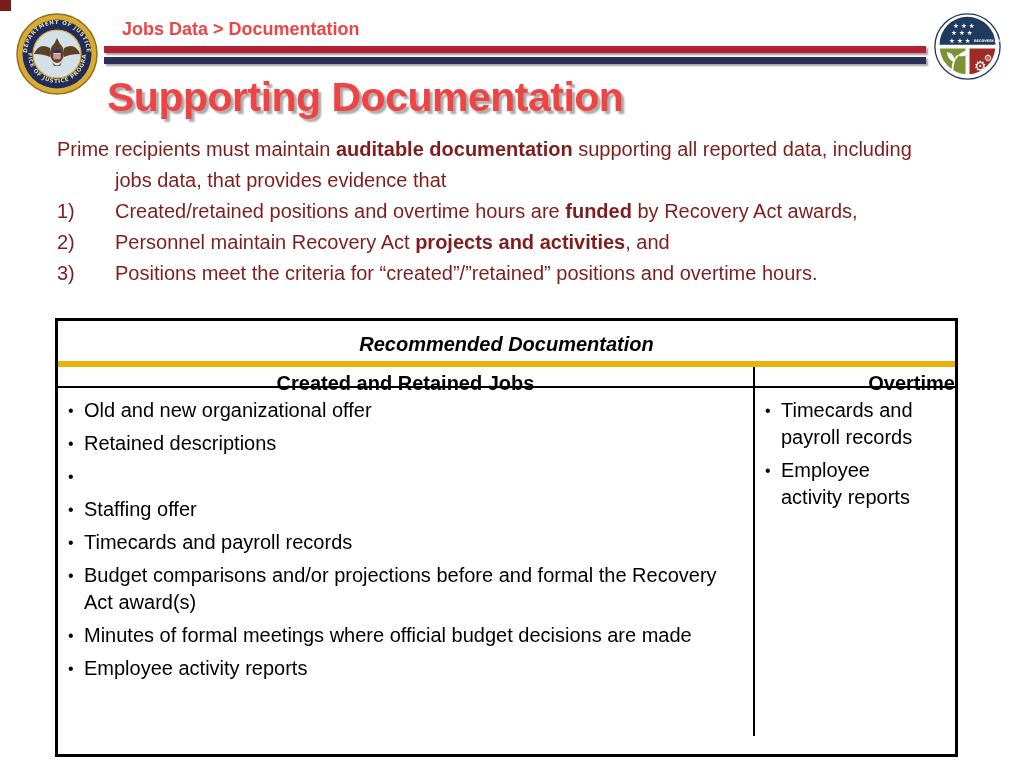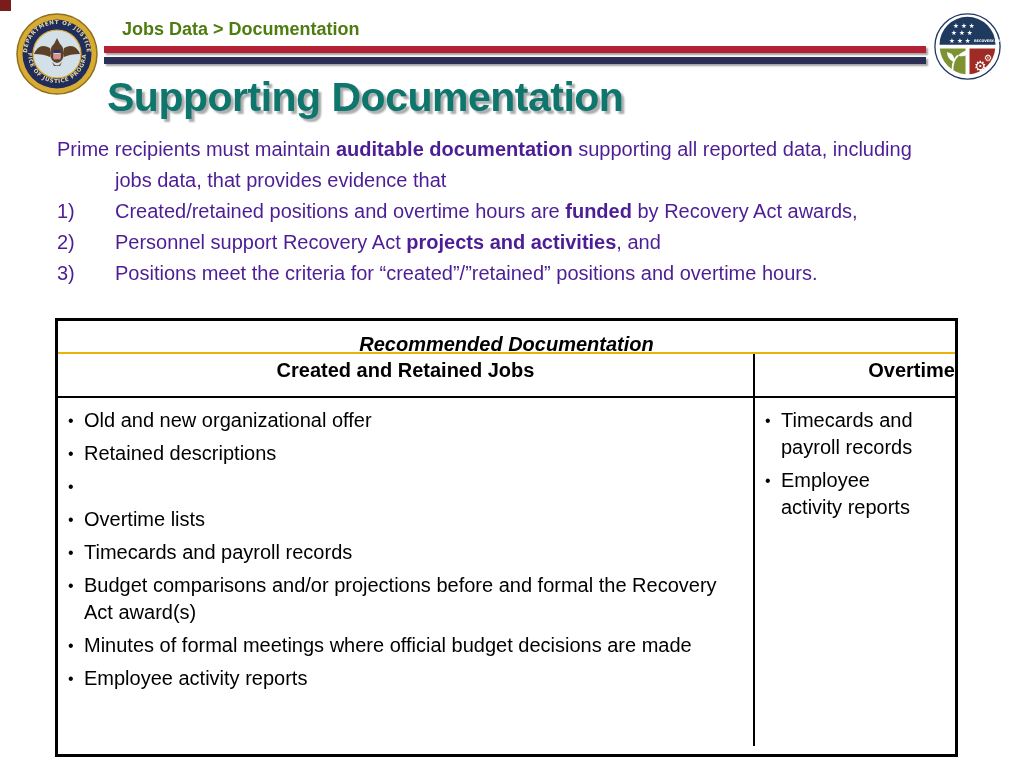--- a/index.html
+++ b/index.html
@@ -11,56 +11,56 @@
   }
 
   
   .corner-mark {
     position:absolute; left:0; top:0; width:11px; height:11px;
     background:var(--corner-maroon);
   }
   .doj-seal { position:absolute; left:16px; top:13px; width:82px; height:82px; }
   .breadcrumb {
     position:absolute; left:122px; top:19px;
-    font-size:18px; font-weight:bold; color:#4d7c0f;
+    font-size:18px; font-weight:bold; color:#ef4444;
   }
   .bar { position:absolute; left:104px; width:822px; height:7px;
          box-shadow:2px 2px 2px rgba(130,130,130,0.75); }
   .bar-red  { top:46px; background:var(--flag-red); }
   .bar-navy { top:57px; background:var(--flag-navy); }
   .recovery-logo { position:absolute; left:934px; top:13px; width:67px; height:67px; }
 
   .page-title {
     position:absolute; left:107px; top:74px;
-    font-size:41px; font-weight:bold; letter-spacing:-0.5px; color:#0f766e;
+    font-size:41px; font-weight:bold; letter-spacing:-0.5px; color:#ef4444;
     text-shadow:3px 3px 2px #ababab;
   }
 
   
   .bodytext {
     position:absolute; left:57px; top:134px; width:878px;
-    font-size:20px; line-height:31px; color:#4c1d95;
+    font-size:20px; line-height:31px; color:#7f1d1d;
   }
   .hang { padding-left:58px; text-indent:-58px; }
   .numitem { display:flex; }
   .numitem .num { flex:none; width:58px; }
   .numitem .ntext { flex:1; }
   .bold { font-weight:bold; }
 
   
   .doc-table {
     position:absolute; left:55px; top:318px; width:903px; height:439px;
     border:3px solid #000; background:#fff;
   }
   .t-title {
-    height:33px; line-height:46px; text-align:center;
+    height:46px; line-height:46px; text-align:center;
     font-size:20px; font-weight:bold; font-style:italic;
-    border-bottom:2px solid #eab308;
-  }
-  .t-head { display:flex; height:44px; border-bottom:2px solid #000; }
+    border-bottom:6px solid #eab308;
+  }
+  .t-head { display:flex; height:21px; border-bottom:2px solid #000; }
   .t-h-left {
     width:697px; border-right:2px solid #000;
     text-align:center; line-height:33px; font-size:20px; font-weight:bold;
   }
   .t-h-right { flex:1; text-align:right; line-height:33px; font-size:20px; font-weight:bold; }
   .t-body { display:flex; height:348px; }
   .t-cell-left  { width:697px; border-right:2px solid #000; padding:9px 10px 0 10px; }
   .t-cell-right { flex:1; padding:9px 6px 0 10px; }
   .bullet-item { display:flex; margin-bottom:6px; font-size:20px; line-height:27px; }
   .bullet-item .bullet { flex:none; width:16px; font-size:16px; }
@@ -136,21 +136,21 @@
   <h1 class="page-title">Supporting Documentation</h1>
 
   <div class="bodytext">
     <p class="hang"><span>Prime recipients must maintain </span><span class="bold">auditable documentation</span><span> supporting all reported data, including jobs data, that provides evidence that</span></p>
     <div class="numitem">
       <span class="num">1)</span>
       <span class="ntext"><span>Created/retained positions and overtime hours are </span><span class="bold">funded</span><span> by Recovery Act awards,</span></span>
     </div>
     <div class="numitem">
       <span class="num">2)</span>
-      <span class="ntext"><span>Personnel support Recovery Act </span><span class="bold">projects and activities</span><span>, and</span></span>
+      <span class="ntext"><span>Personnel maintain Recovery Act </span><span class="bold">projects and activities</span><span>, and</span></span>
     </div>
     <div class="numitem">
       <span class="num">3)</span>
       <span class="ntext"><span>Positions meet the criteria for “created”/”retained” positions and overtime hours.</span></span>
     </div>
   </div>
 
   <div class="doc-table">
     <div class="t-title">Recommended Documentation</div>
     <div class="t-head">
@@ -165,21 +165,21 @@
           </div>
           <div class="bullet-item">
             <span class="bullet">•</span>
             <span class="btxt">Retained descriptions</span>
           </div>
           <div class="bullet-item">
             <span class="bullet">•</span>
           </div>
           <div class="bullet-item">
             <span class="bullet">•</span>
-            <span class="btxt">Overtime lists</span>
+            <span class="btxt">Staffing offer</span>
           </div>
           <div class="bullet-item">
             <span class="bullet">•</span>
             <span class="btxt">Timecards and payroll records</span>
           </div>
           <div class="bullet-item">
             <span class="bullet">•</span>
             <span class="btxt">Budget comparisons and/or projections before and formal the Recovery Act award(s)</span>
           </div>
           <div class="bullet-item">

